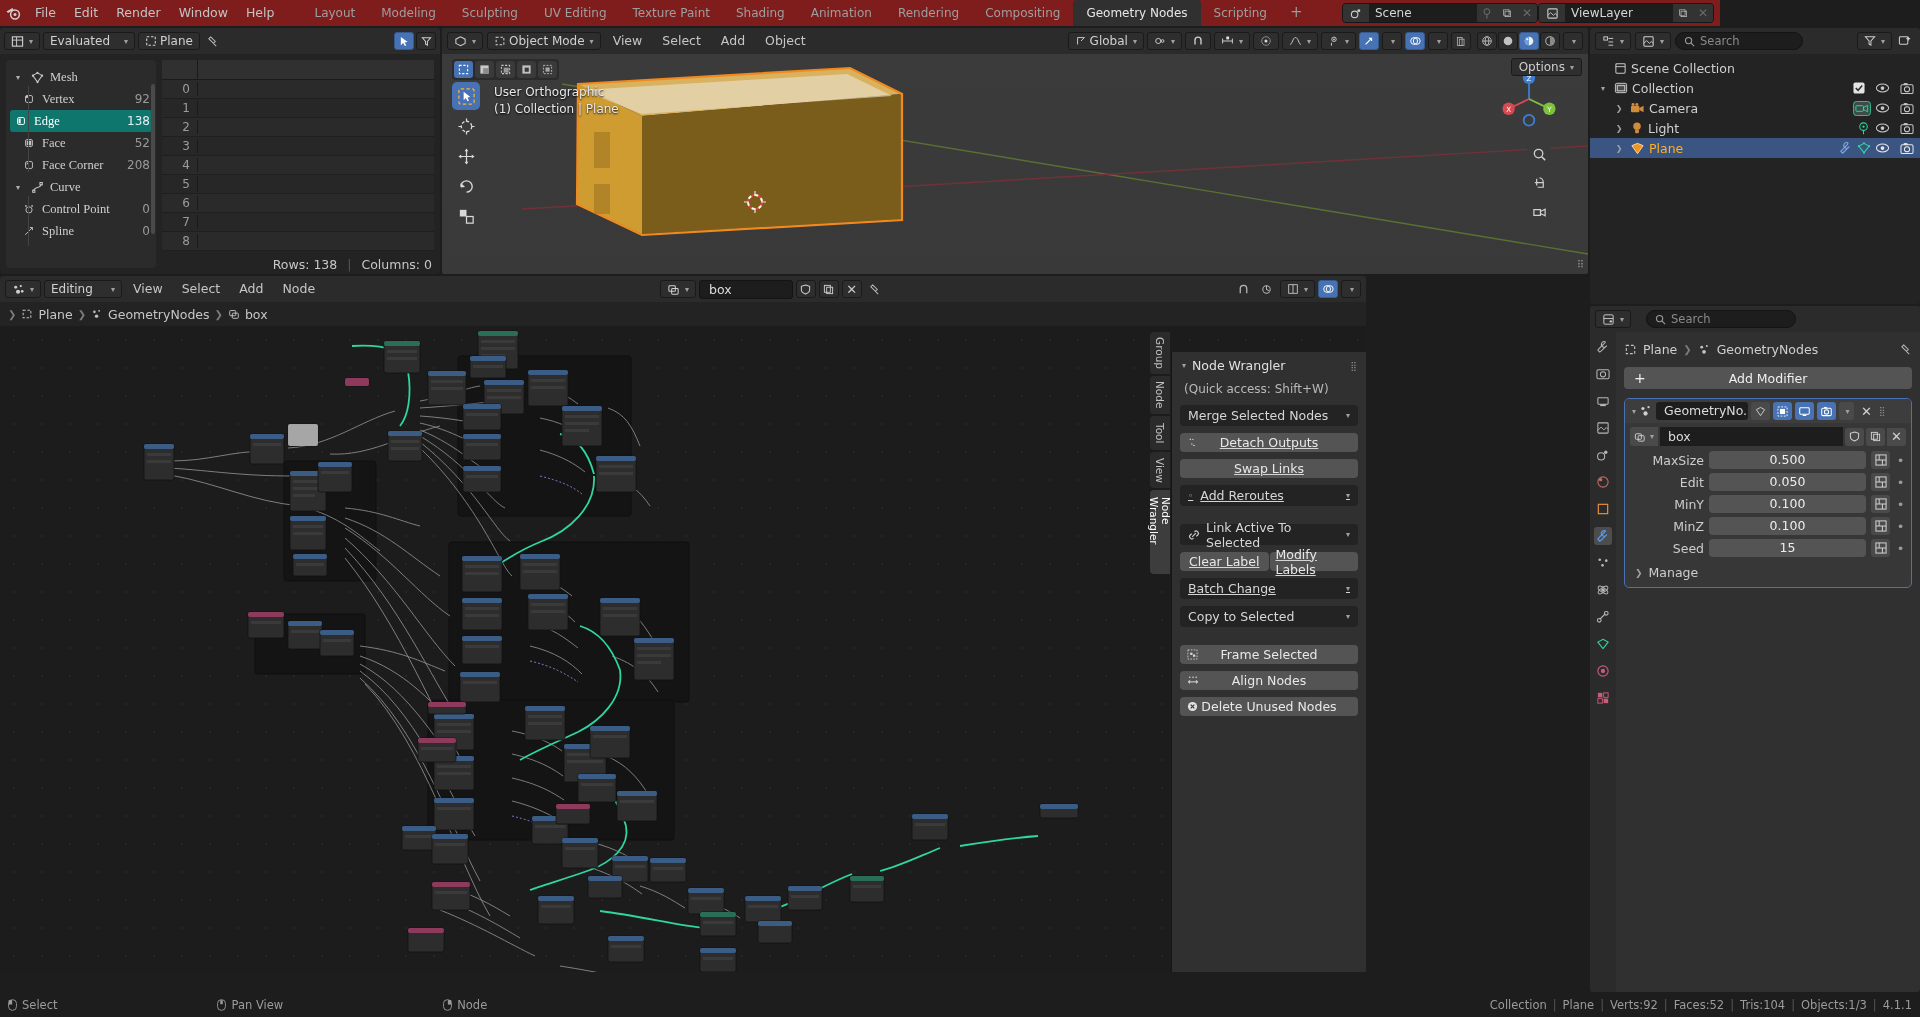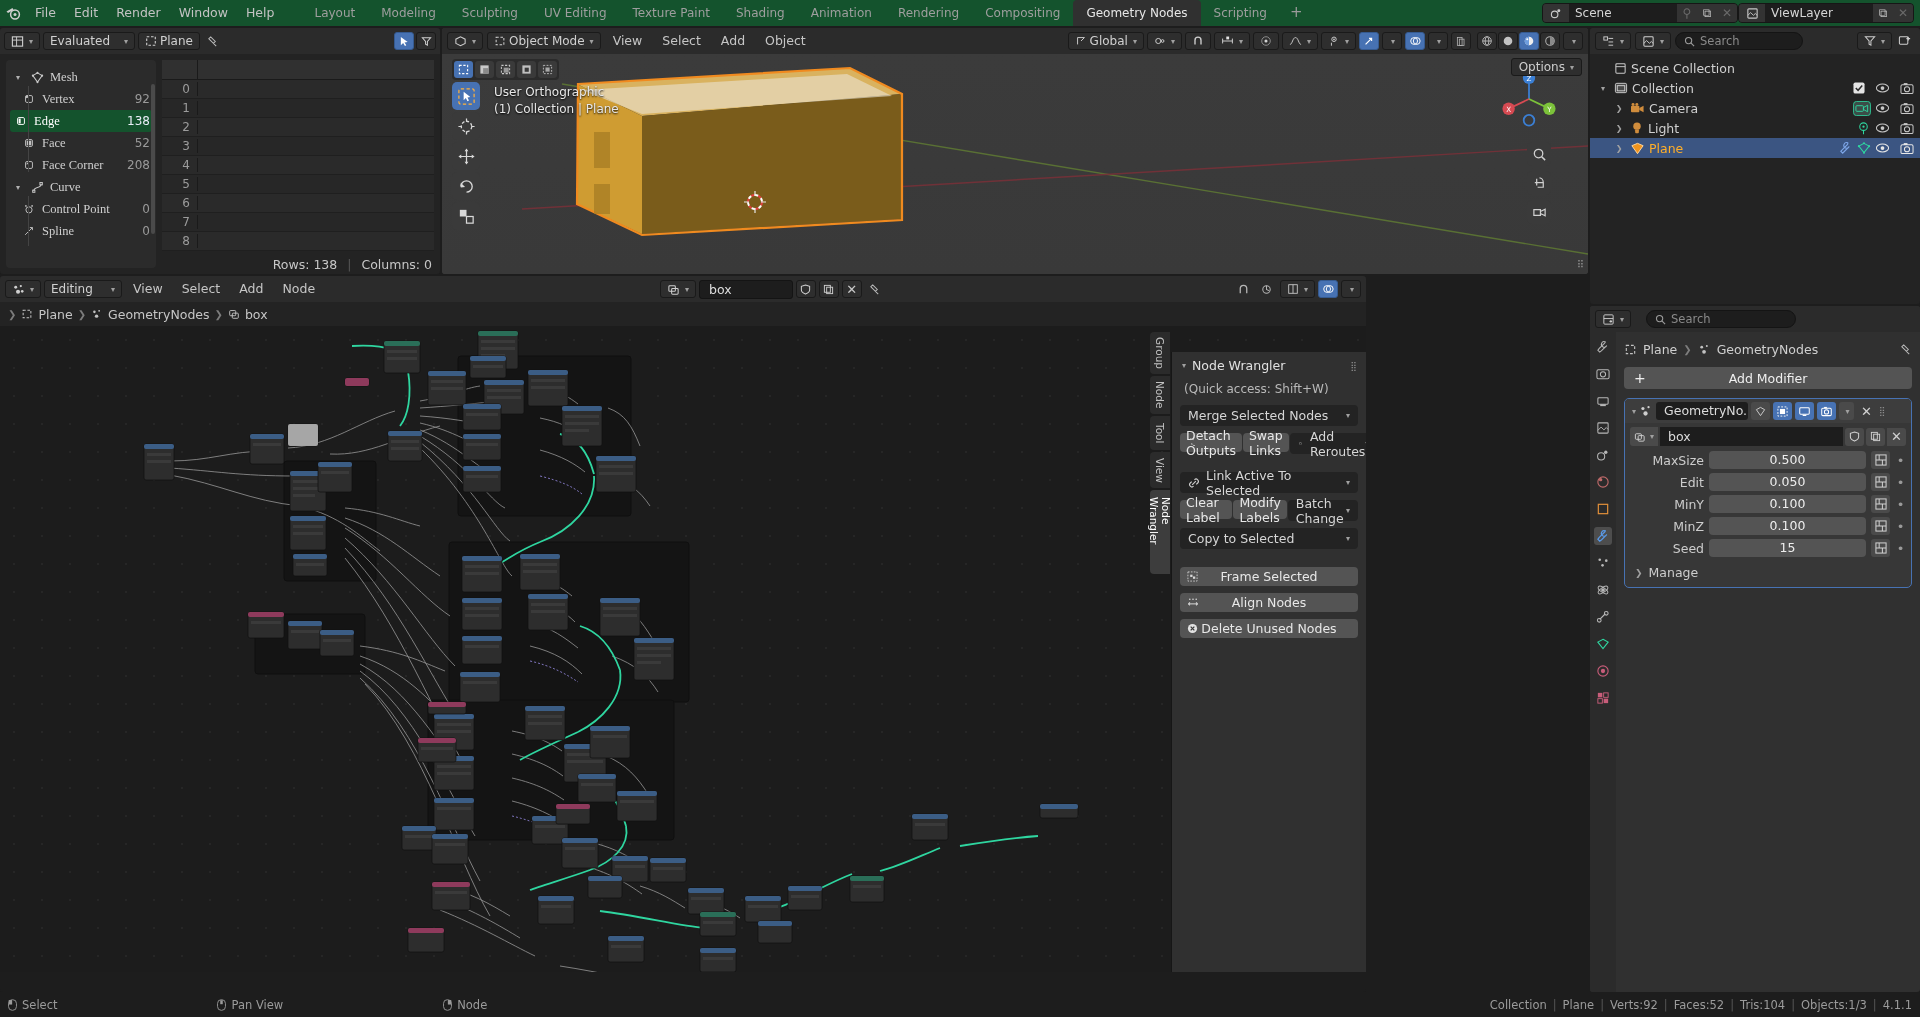--- a/index.html
+++ b/index.html
@@ -7,22 +7,22 @@
     width:1920px; height:1017px; overflow:hidden;
     background:#1d1d1d;
     font-family:"DejaVu Sans","Liberation Sans",sans-serif;
     font-size:13px; color:#d4d4d4;
     -webkit-font-smoothing:antialiased;
   }
   .app { position:relative; width:1920px; height:1017px; }
 
   
   .topbar {
-    position:absolute; left:0; top:0; width:1920px; height:26px;
-    background:#14532d; display:flex; 
+    position:absolute; left:0; top:0; width:1720px; height:26px;
+    background:#7f1d1d; display:flex; 
   }
   .blender-logo { width:26px; height:26px; display:flex; align-items:center; justify-content:center; }
   .menu-item { padding:0 9px; height:26px; line-height:26px; color:#c3c3c3; font-size:12.5px; border-radius:3px; }
   .ws-tabs { display:flex; align-items:flex-end; height:26px; margin-left:18px; }
   .ws-tab {
     padding:0 13px; height:26px; line-height:26px; font-size:12px;
     color:#9e9e9e; border-radius:4px 4px 0 0;
   }
   .ws-tab.active { background:#303030; color:#e6e6e6; }
   .ws-plus { padding:0 10px; height:26px; line-height:24px; color:#9a9a9a; font-size:15px; }
@@ -51,21 +51,21 @@
     background:#2e2e2e; border:1px solid #1a1a1a; border-radius:3px; color:#c8c8c8;
   }
   .icon-sq.on { background:#4772b3; border-color:#355a90; color:#fff; }
   .icon-plain { width:20px; height:18px; display:flex; align-items:center; justify-content:center; color:#c0c0c0; }
 
   
   #spreadsheet { left:0; top:28px; width:440px; height:246px; background:#1d1d1d; }
   .ss-body { position:relative; height:220px; display:flex; background:#232323; }
   .ss-side { width:150px; background:#2b2b2b; border-radius:4px; margin:6px 3px 6px 6px; padding:6px 0; position:relative; }
   .ss-row { display:flex; align-items:center; height:22px; padding:0 6px; font-size:12.5px; color:#d0d0d0; gap:4px; }
-  .ss-row.sel { background:#14532d; color:#fff; border-radius:3px; margin:0 4px; padding:0 2px;}
+  .ss-row.sel { background:#0f766e; color:#fff; border-radius:3px; margin:0 4px; padding:0 2px;}
   .ss-row .tw { width:12px; text-align:center; font-size:8px; color:#b0b0b0; }
   .ss-row .gl { width:18px; display:flex; align-items:center; justify-content:center; }
   .ss-row .lbl { flex:1;font-family:Liberation Serif, serif; }
   .ss-row .num { color:#9a9a9a; font-size:12px; }
   .ss-row.sel .num { color:#e9eef7; }
   .ss-indent { padding-left:14px; }
   .tree-line { position:absolute; left:22px; width:1px; background:#444; }
   .ss-grid { flex:1; margin:6px 6px 6px 3px; background:#232323; position:relative; overflow:hidden; }
   .ss-colhdr { height:20px; background:#303030; border-bottom:1px solid #1a1a1a; display:flex; }
   .ss-idxcol { width:36px; border-right:1px solid #1a1a1a; }
@@ -116,21 +116,21 @@
   .nw-panel { position:absolute; right:0; top:26px; width:195px; bottom:0;
      background:#303030; border-left:1px solid #161616; padding:6px 8px; }
   .nw-title { display:flex; align-items:center; gap:6px; font-size:12.5px; color:#e0e0e0; margin-bottom:9px; }
   .nw-sub { font-size:12px; color:#b9b9b9; margin:4px 0 9px 4px; }
   .nw-drop { display:flex; align-items:center; height:21px; background:#232323; border-radius:4px;
      padding:0 8px; font-size:12.5px; color:#d6d6d6; margin-bottom:7px; }
   .nw-drop .chev { margin-left:auto; }
   .nw-btn { display:flex; align-items:center; height:19px; background:#545454; border-radius:4px;
      padding:0 6px; font-size:12.5px; color:#e8e8e8; justify-content:center; position:relative; }
   .nw-btn .bi { position:absolute; left:7px; }
-  .nw-grp { margin-bottom:7px; display:flex; flex-direction:row; gap:1px; }
+  .nw-grp { margin-bottom:7px; display:flex; flex-direction:column; gap:7px;text-decoration:underline; }
   .nw-half { display:flex; gap:1px; }
   .nw-half .nw-btn { flex:1; }
   .nw-gap { height:11px; }
 
   
   .tabstrip { position:absolute; top:26px; width:22px; display:flex; flex-direction:column; gap:2px;
      padding-top:4px; align-items:center; }
   .vtab { width:20px; background:#2b2b2b; border-radius:4px 0 0 4px; color:#c2c2c2;
      font-size:10.5px; writing-mode:vertical-rl; text-orientation:mixed; padding:7px 0;
      display:flex; align-items:center; justify-content:center; }

